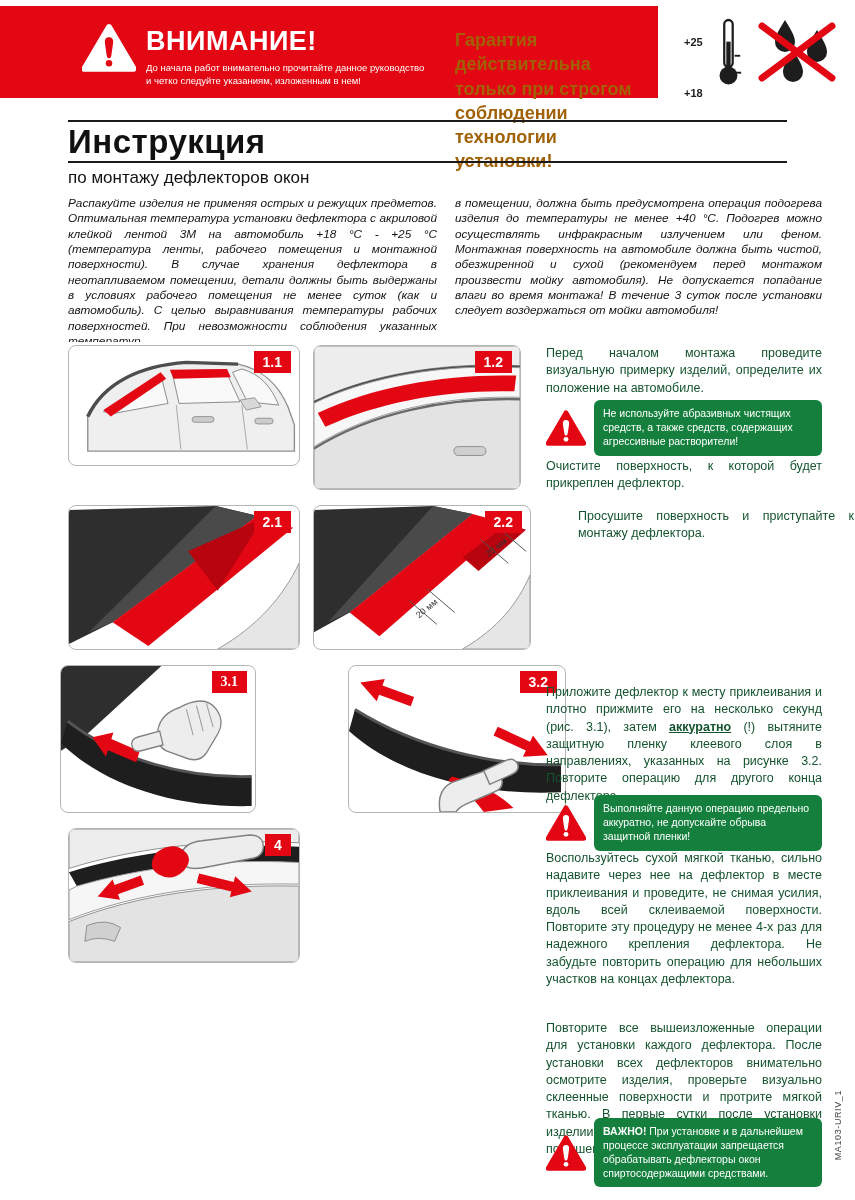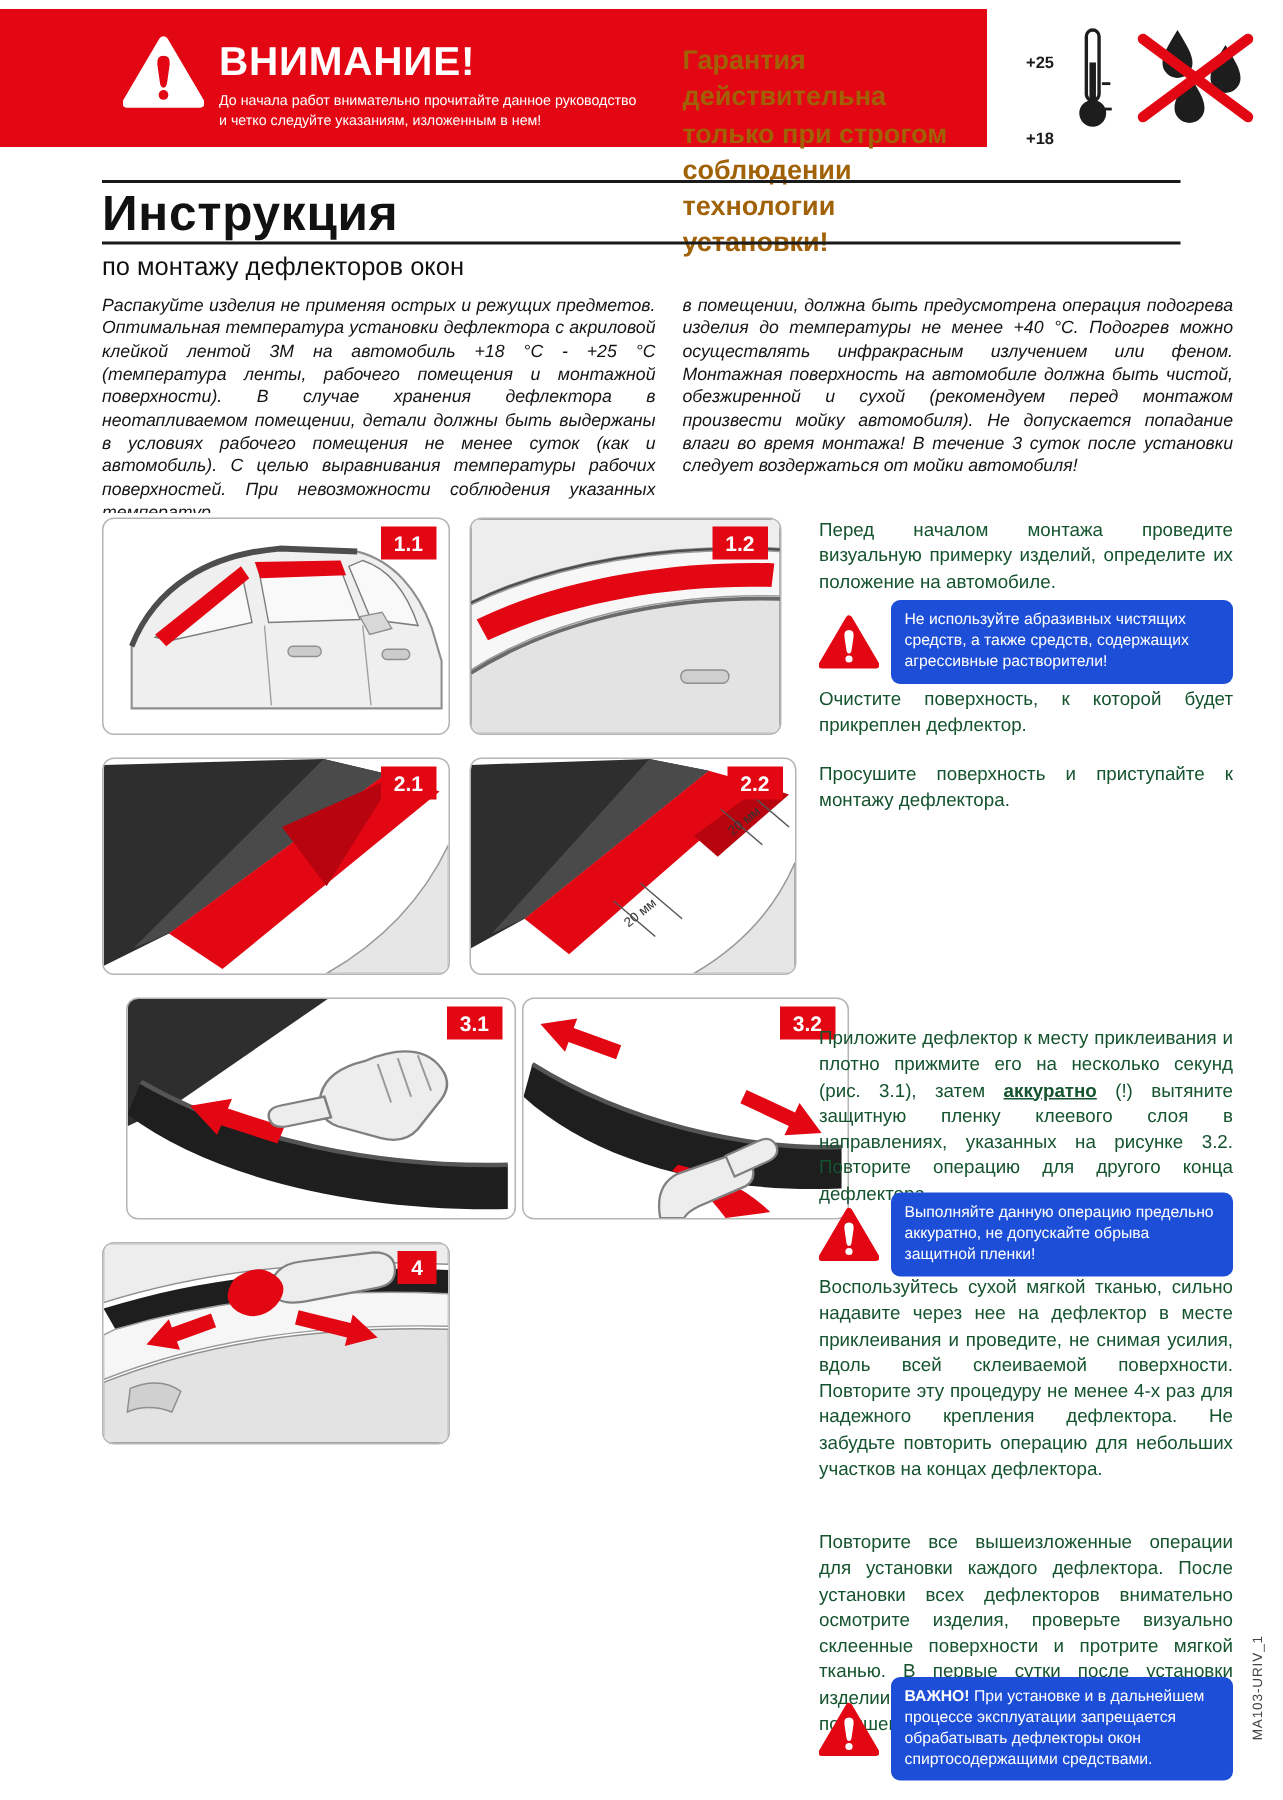--- a/index.html
+++ b/index.html
@@ -34,21 +34,21 @@
   .badge { position:absolute; top:5px; right:8px; background:#e30613; color:#fff; font-weight:bold;
            font-size:14px; padding:3px 9px; min-width:26px; text-align:center; }
 
   
   .step { position:absolute; left:546px; width:276px; text-align:justify;
           font-size:12.5px; line-height:1.38; color:#14532d; }
   .step b.u { text-decoration:underline; }
 
   .warn { position:absolute; left:546px; width:276px; display:flex; align-items:center; gap:8px; }
   .warn svg { flex:0 0 auto; width:40px; height:38px; }
-  .warn-box { flex:1 1 auto; background:#1d4ed8; color:#fff; border-radius:6px;
+  .warn-box { flex:1 1 auto; background:#15803d; color:#fff; border-radius:6px;
               padding:7px 9px; font-size:10.5px; line-height:1.32; text-align:left; }
   .warn-box b { font-weight:bold; }
 
   .doc-code { position:absolute; left:833px; top:1090px; writing-mode:vertical-rl; transform:rotate(180deg);
               font-size:9px; color:#444; letter-spacing:0.6px; }
 </style>
 </head>
 <body>
 
 <div class="page">
@@ -89,21 +89,21 @@
   </svg>
 
   <div class="rule" style="top:120px;"></div>
   <div class="title">Инструкция</div>
   <div class="rule" style="top:161px;"></div>
   <div class="subtitle">по монтажу дефлекторов окон</div>
 
   <div class="intro left">Распакуйте изделия не применяя острых и режущих предметов. Оптимальная температура установки дефлектора с акриловой клейкой лентой 3М на автомобиль +18 °С - +25 °С (температура ленты, рабочего помещения и монтажной поверхности). В случае хранения дефлектора в неотапливаемом помещении, детали должны быть выдержаны в условиях рабочего помещения не менее суток (как и автомобиль). С целью выравнивания температуры рабочих поверхностей. При невозможности соблюдения указанных температур</div>
   <div class="intro right">в помещении, должна быть предусмотрена операция подогрева изделия до температуры не менее +40 °С. Подогрев можно осуществлять инфракрасным излучением или феном. Монтажная поверхность на автомобиле должна быть чистой, обезжиренной и сухой (рекомендуем перед монтажом произвести мойку автомобиля). Не допускается попадание влаги во время монтажа! В течение 3 суток после установки следует воздержаться от мойки автомобиля!</div>
 
-  <div class="fig" style="left:68px; top:345px; width:232px; height:145px;padding-left:16px;">
+  <div class="fig" style="left:68px; top:345px; width:232px; height:121px;padding-left:16px;">
     <svg viewBox="0 0 232 145" preserveAspectRatio="none">
       <path d="M3,128 L3,86 C20,46 58,24 110,20 L166,22 C192,28 210,48 220,74 L227,96 L227,128 Z" fill="#efefef" stroke="#8f8f8f" stroke-width="1.5"></path>
       <path d="M3,86 C20,46 58,24 110,20 L166,22" fill="none" stroke="#4d4d4d" stroke-width="4"></path>
       <path d="M170,28 C190,34 202,50 210,72 L176,68 L160,32 Z" fill="#f9f9f9" stroke="#7d7d7d"></path>
       <path d="M94,30 L152,29 L168,68 L102,70 Z" fill="#f9f9f9" stroke="#7d7d7d"></path>
       <path d="M20,80 L82,34 L90,70 L32,82 Z" fill="#f9f9f9" stroke="#7d7d7d"></path>
       <path d="M92,29 L154,28 L158,38 L96,40 Z" fill="#e30613"></path>
       <path d="M20,78 L82,32 L88,40 L28,86 Z" fill="#e30613"></path>
       <line x1="99" y1="72" x2="104" y2="126" stroke="#a0a0a0"></line>
       <line x1="170" y1="72" x2="176" y2="126" stroke="#a0a0a0"></line>
@@ -150,21 +150,21 @@
         <path d="M96,96 L124,120"></path>
         <path d="M114,84 L142,108"></path>
       </g>
       <text transform="translate(176,52) rotate(-39)" font-size="9" fill="#333">20 мм</text>
       <text transform="translate(106,114) rotate(-39)" font-size="9" fill="#333">20 мм</text>
       <path d="M150,145 C186,124 206,98 218,70 L218,145 Z" fill="#e6e6e6" stroke="#9a9a9a"></path>
     </svg>
     <div class="badge">2.2</div>
   </div>
 
-  <div class="fig" style="left:84px; top:665px; width:260px; height:148px;">
+  <div class="fig" style="left:60px; top:665px; width:196px; height:148px;font-family:Liberation Serif, serif;">
     <svg viewBox="0 0 232 148" preserveAspectRatio="none">
       <path d="M0,0 L120,0 L30,70 L0,86 Z" fill="#2e2e2e"></path>
       <path d="M8,56 C70,96 150,114 228,112 L228,142 C140,144 52,122 0,78 Z" fill="#1e1e1e"></path>
       <path d="M8,56 C70,96 150,114 228,112" fill="none" stroke="#555" stroke-width="3"></path>
       <g transform="translate(92,92) rotate(-160)">
         <polygon points="0,-6 36,-6 36,-13 58,0 36,13 36,6 0,6" fill="#e30613"></polygon>
       </g>
       <g transform="translate(0,26)">
         <g fill="#ededed" stroke="#808080" stroke-width="1.5">
           <path d="M142,16 q30,-14 44,2 q10,12 2,24 l-14,20 q-8,10 -22,6 l-26,-8 q-14,-6 -10,-22 q4,-16 26,-22 z"></path>
@@ -225,21 +225,21 @@
   <div class="warn" style="top:400px;">
     <svg viewBox="0 0 60 56">
       <polygon points="30,5 57,51 3,51" fill="#e30613" stroke="#e30613" stroke-width="7" stroke-linejoin="round"></polygon>
       <path d="M30,16 q5.2,0 4.6,6.2 l-1.9,13.4 q-0.5,4 -2.7,4 q-2.2,0 -2.7,-4 l-1.9,-13.4 q-0.6,-6.2 4.6,-6.2 z" fill="#fff"></path>
       <circle cx="30" cy="45" r="3.6" fill="#fff"></circle>
     </svg>
     <div class="warn-box">Не используйте абразивных чистящих средств, а также средств, содержащих агрессивные растворители!</div>
   </div>
 
   <div class="step" style="top:458px;">Очистите поверхность, к которой будет прикреплен дефлектор.</div>
-  <div class="step" style="top:508px;">Просушите поверхность и приступайте к монтажу дефлектора.</div>
+  <div class="step" style="top:508px;margin-left:32px;">Просушите поверхность и приступайте к монтажу дефлектора.</div>
 
   <div class="step" style="top:684px;"><span>Приложите дефлектор к месту приклеивания и плотно прижмите его на несколько секунд (рис. 3.1), затем </span><b class="u">аккуратно</b><span> (!) вытяните защитную пленку клеевого слоя в направлениях, указанных на рисунке 3.2. Повторите операцию для другого конца дефлектора.</span></div>
 
   <div class="warn" style="top:795px;">
     <svg viewBox="0 0 60 56">
       <polygon points="30,5 57,51 3,51" fill="#e30613" stroke="#e30613" stroke-width="7" stroke-linejoin="round"></polygon>
       <path d="M30,16 q5.2,0 4.6,6.2 l-1.9,13.4 q-0.5,4 -2.7,4 q-2.2,0 -2.7,-4 l-1.9,-13.4 q-0.6,-6.2 4.6,-6.2 z" fill="#fff"></path>
       <circle cx="30" cy="45" r="3.6" fill="#fff"></circle>
     </svg>
     <div class="warn-box">Выполняйте данную операцию предельно аккуратно, не допускайте обрыва защитной пленки!</div>

